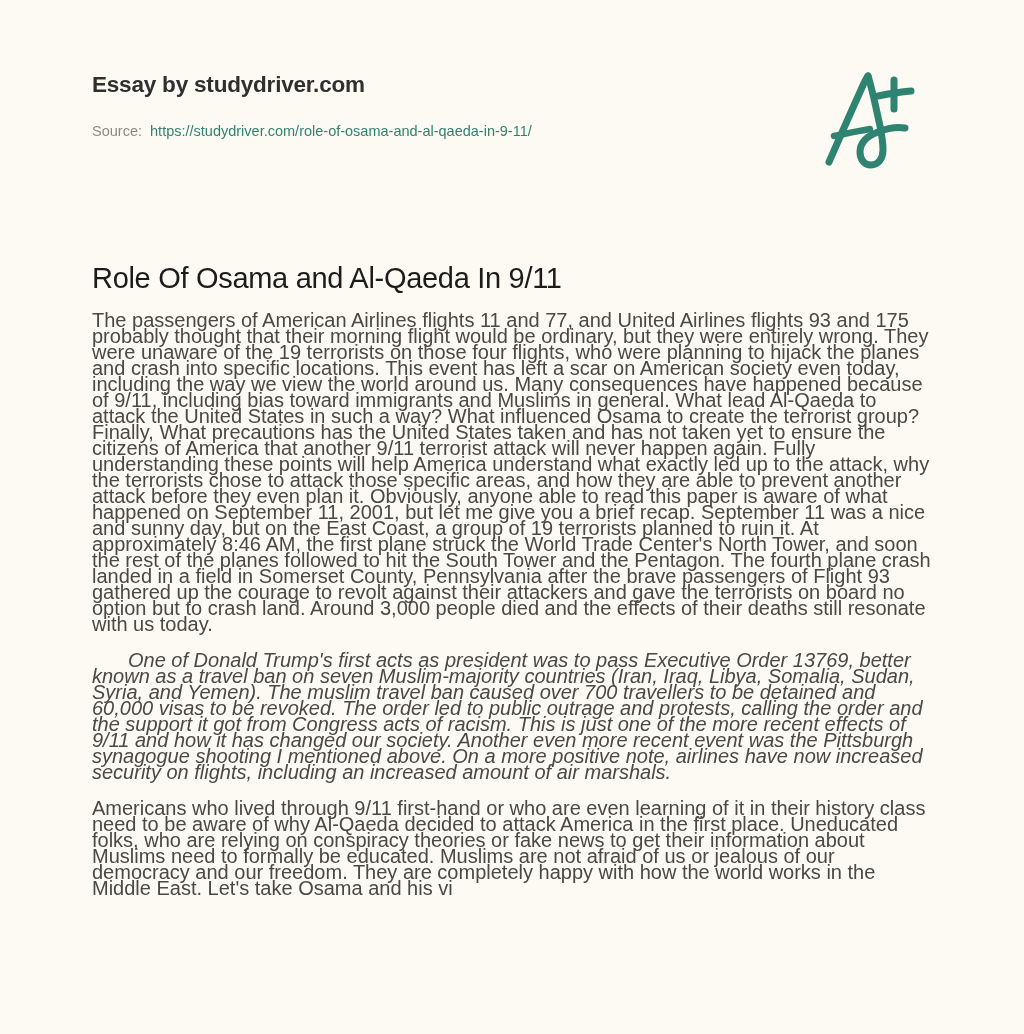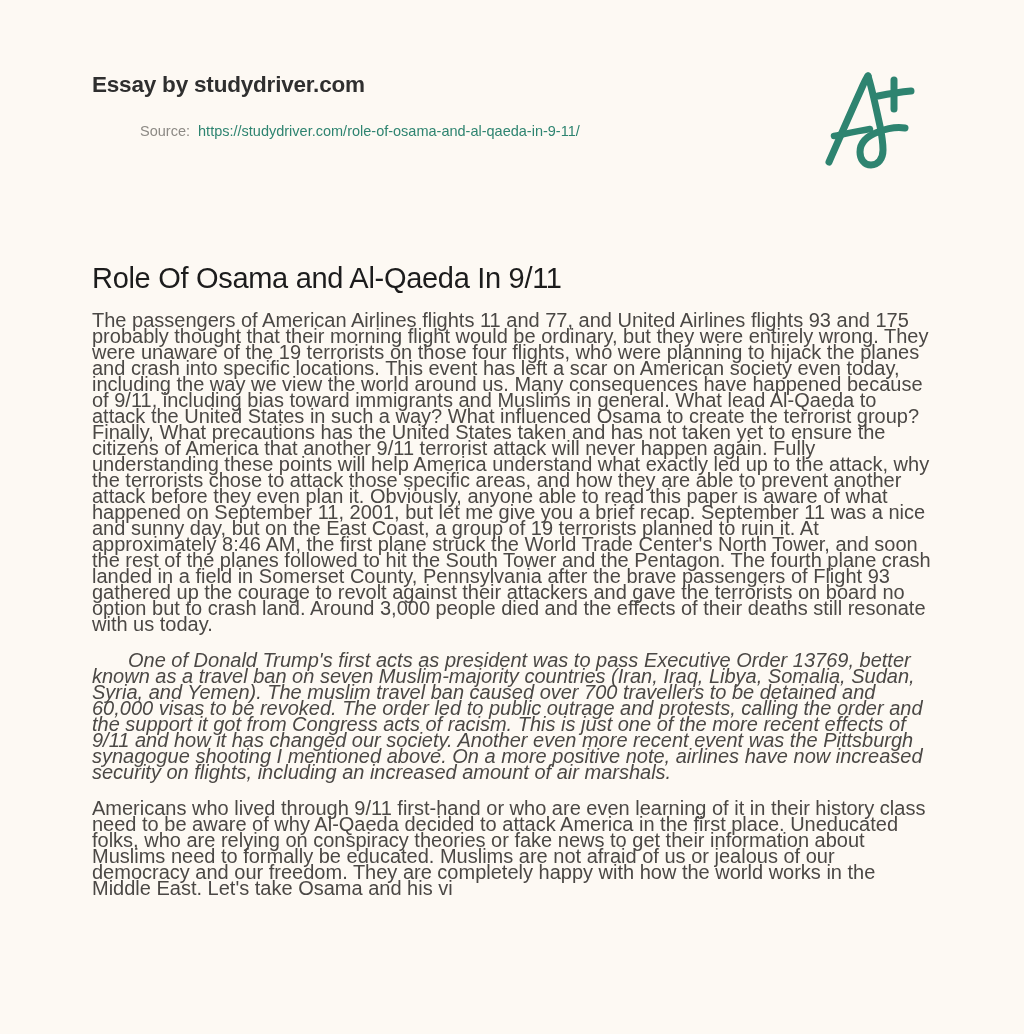--- a/index.html
+++ b/index.html
@@ -39,21 +39,20 @@
     letter-spacing: -0.2px;
     white-space: nowrap;
   }
   .source-line {
     position: absolute;
     left: 92px;
     top: 123px;
     font-size: 14.5px;
     color: #8d8a85;
     white-space: nowrap;
-    margin-left: 48px;
   }
   .source-label {
     color: #8d8a85;
   }
   .source-url {
     color: #2e8470;
     text-decoration: none;
   }
 
   

